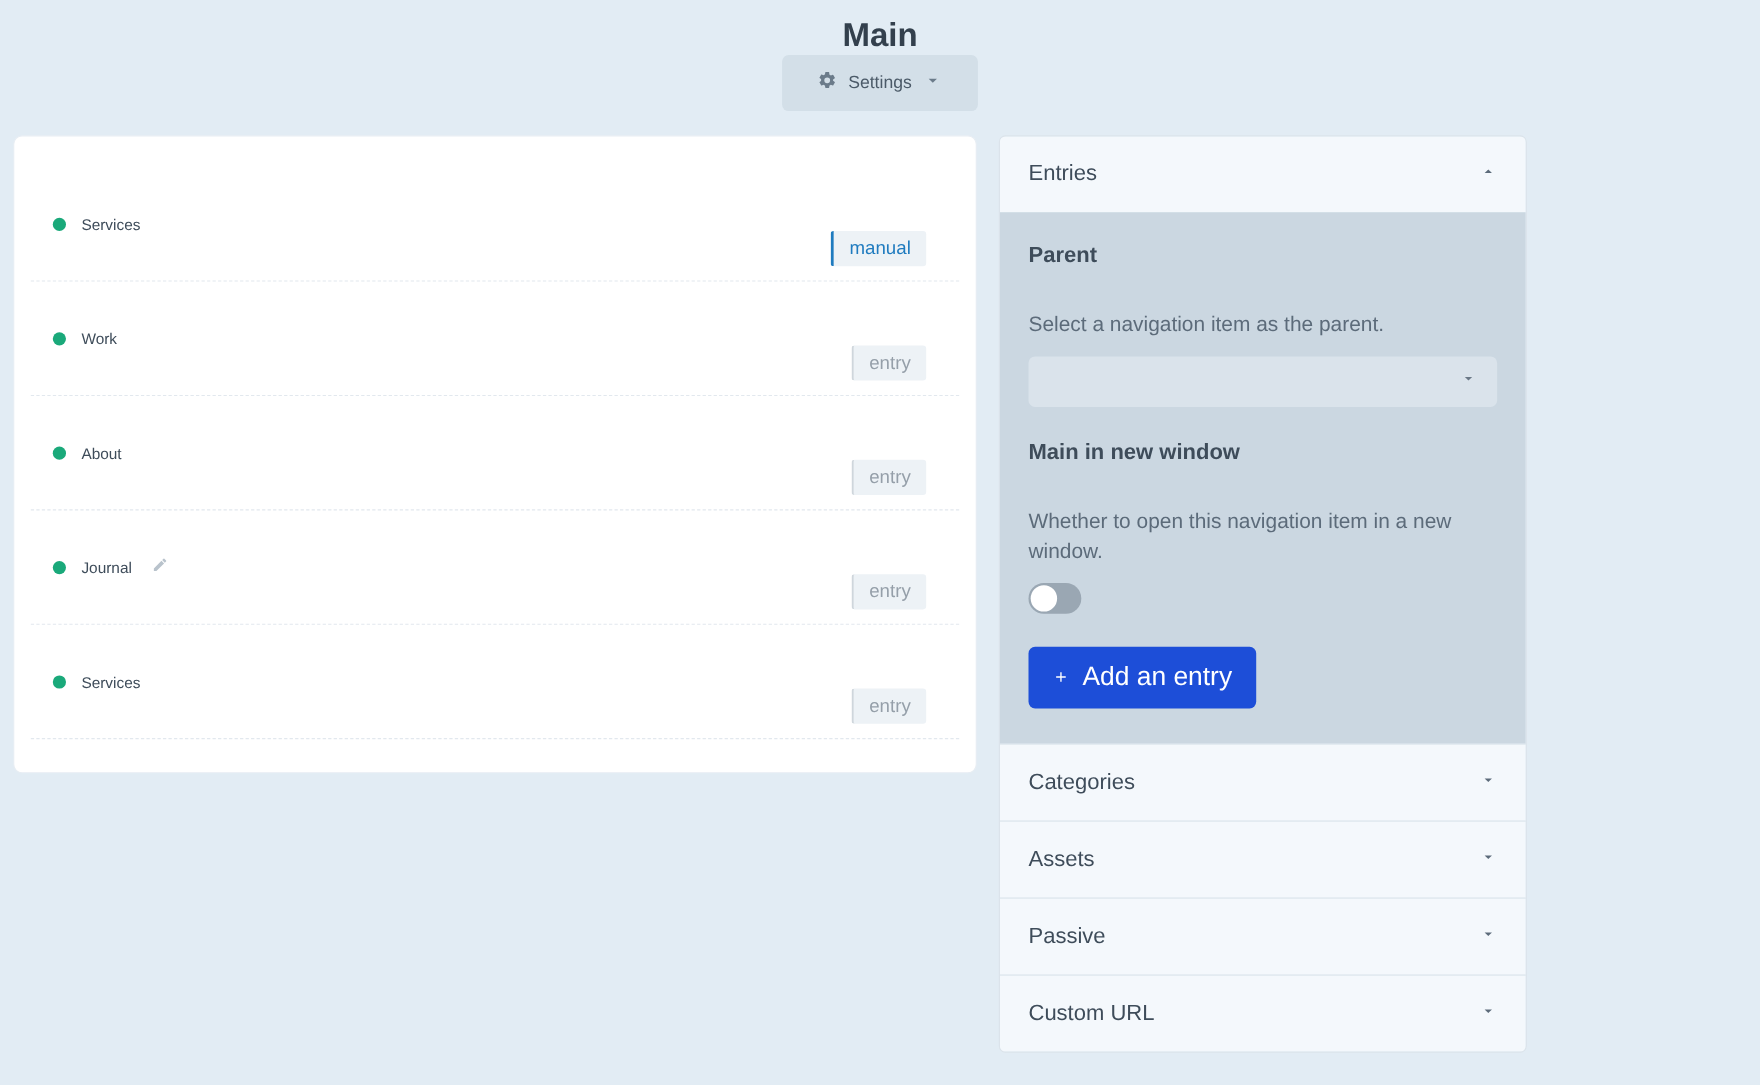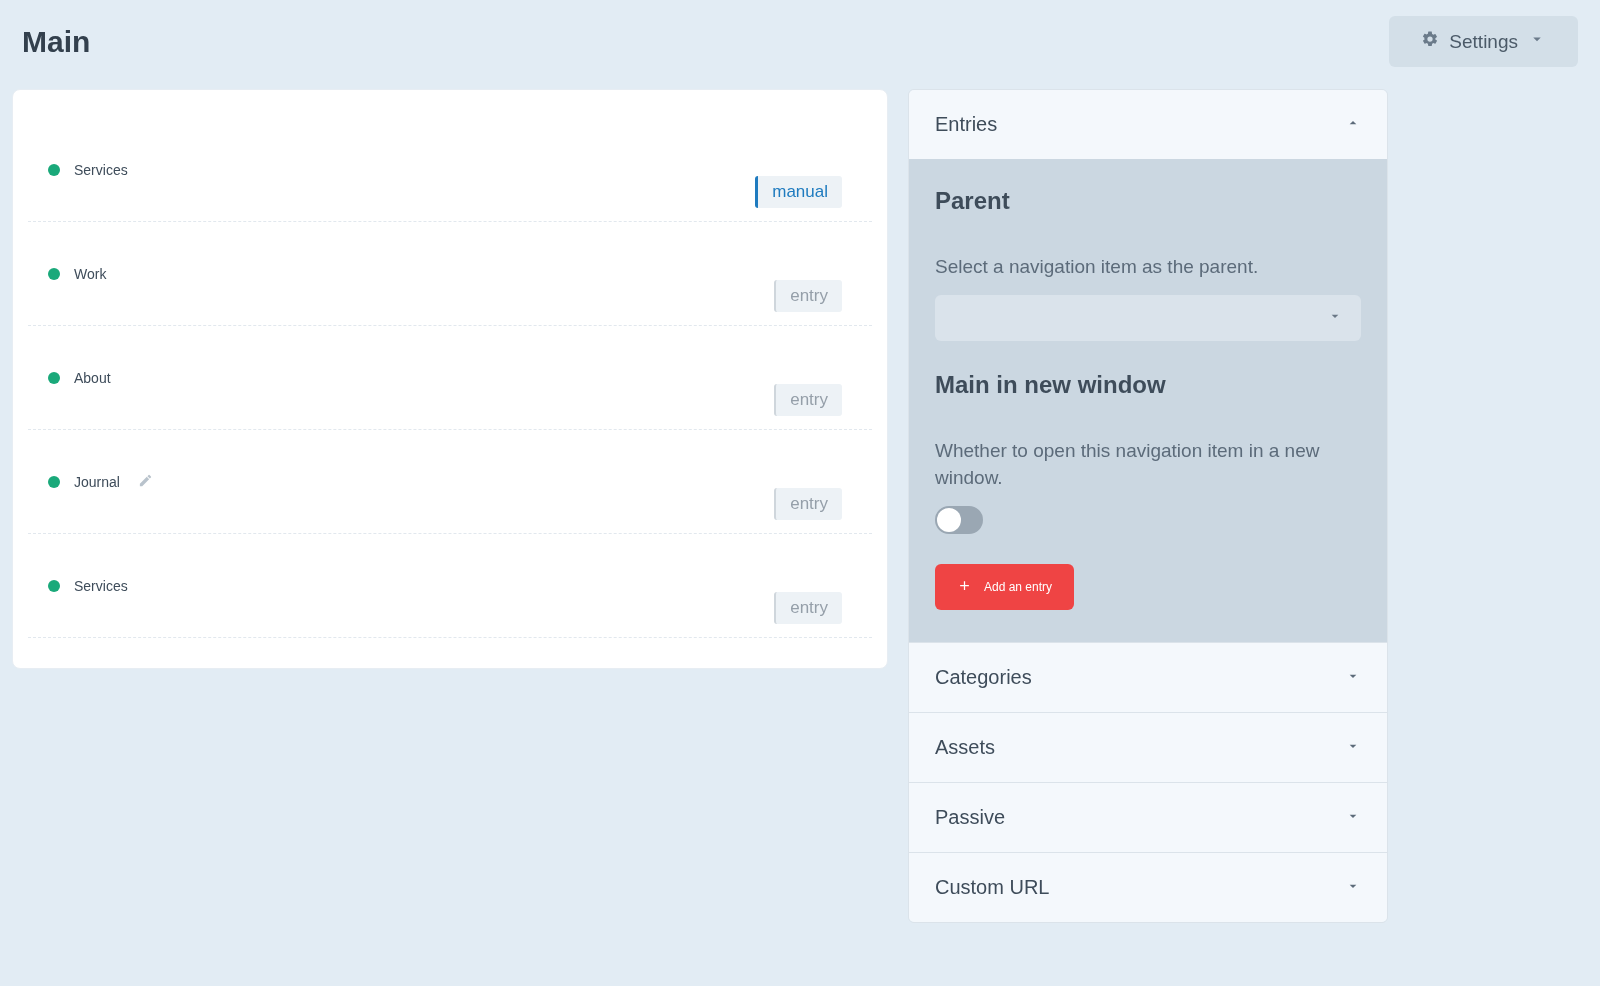--- a/index.html
+++ b/index.html
@@ -11,32 +11,33 @@
   height: 986px;
   overflow: hidden;
   padding: 0;
 }
 .page-wrap { padding: 10px 10px 0 10px; }
 .header {
   display: flex;
   justify-content: space-between;
   align-items: center;
   padding: 6px 12px 22px 12px;
+  flex-direction: column;
 }
 .page-title {
   font-size: 30px;
   font-weight: 700;
   color: #33404d;
 }
 .settings-btn {
   background: #d3dfe8;
   border: none;
   border-radius: 6px;
   padding: 14px 32px;
-  font-size: 19px;
+  font-size: 16px;
   color: #4b5a68;
   display: flex;
   align-items: center;
   gap: 10px;
   cursor: pointer;
 }
 .settings-btn svg { width: 18px; height: 18px; fill: #6b7b8a; }
 .layout {
   display: flex;
   gap: 20px;
@@ -113,21 +114,21 @@
   cursor: pointer;
 }
 .acc-header svg { width: 16px; height: 16px; fill: #5c6b7a; }
 .acc-body {
   background: #cbd7e1;
   padding: 28px 26px 32px 26px;
 }
 .field { margin-bottom: 30px; }
 .field:last-child { margin-bottom: 0; }
 .field-label {
-  font-size: 24px;
+  font-size: 20px;
   font-weight: 600;
   color: #3e4c5a;
   margin-bottom: 6px;
 }
 .field-desc {
   font-size: 19px;
   color: #5c6b7a;
   line-height: 1.45;
   margin-bottom: 14px;
   margin-top: 38px;
@@ -154,26 +155,26 @@
   cursor: pointer;
 }
 .toggle .knob {
   position: absolute;
   left: 2px; top: 2px;
   width: 24px; height: 24px;
   background: #fff;
   border-radius: 50%;
 }
 .add-btn {
-  background: #ef4444;
+  background: #1d4ed8;
   color: #fff;
   border: none;
   border-radius: 6px;
   padding: 14px 22px;
-  font-size: 12px;
+  font-size: 24px;
   display: inline-flex;
   align-items: center;
   gap: 12px;
   cursor: pointer;
 }
 .add-btn svg { width: 15px; height: 15px; fill: #fff; }
 </style>
 </head>
 <body>
 

